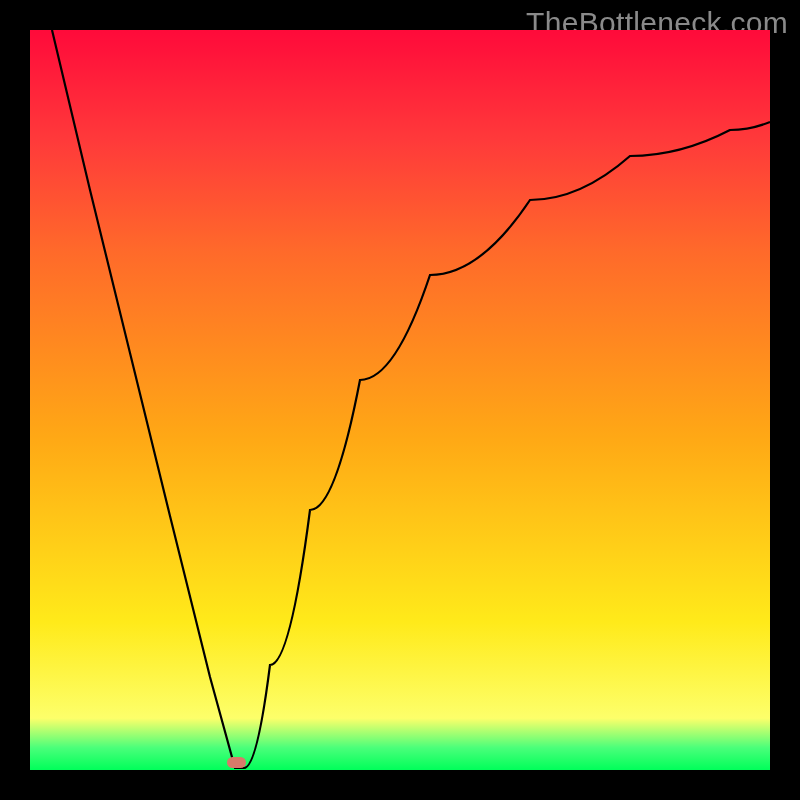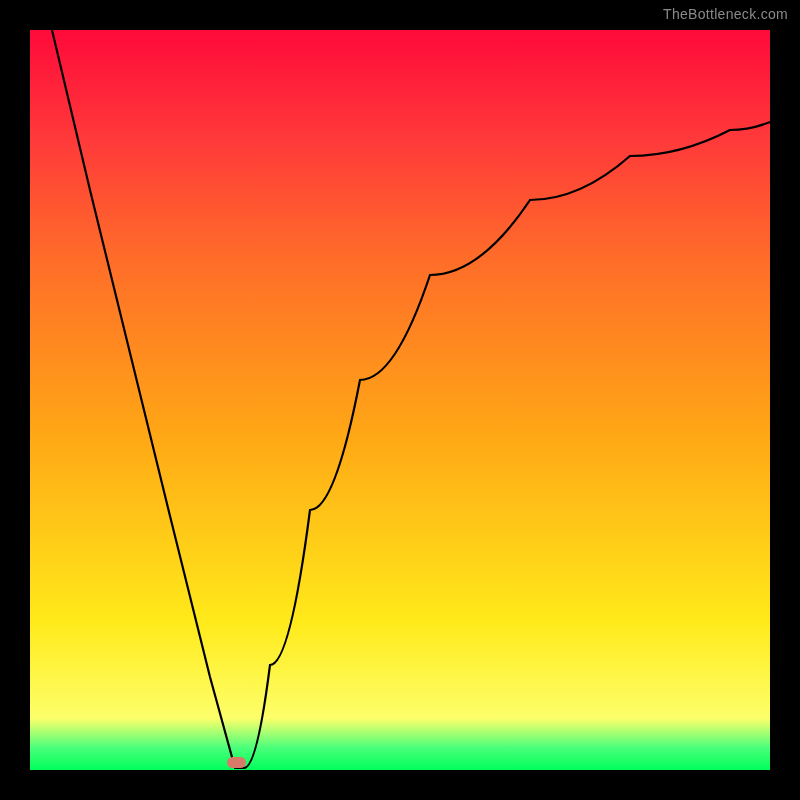--- a/index.html
+++ b/index.html
@@ -25,21 +25,21 @@
       #ffea1a 80%,
       #fdff6a 93%,
       #4aff7a 97%,
       #00ff5a 100%);
   }
   .watermark {
     position: absolute;
     top: 6px;
     right: 12px;
     color: #8a8a8a;
-    font-size: 14px;
+    font-size: 30px;
     letter-spacing: 0.3px;
     font-weight: 500;
   }
   svg.curve {
     position: absolute;
     left: 0;
     top: 0;
     width: 740px;
     height: 740px;
     overflow: visible;

